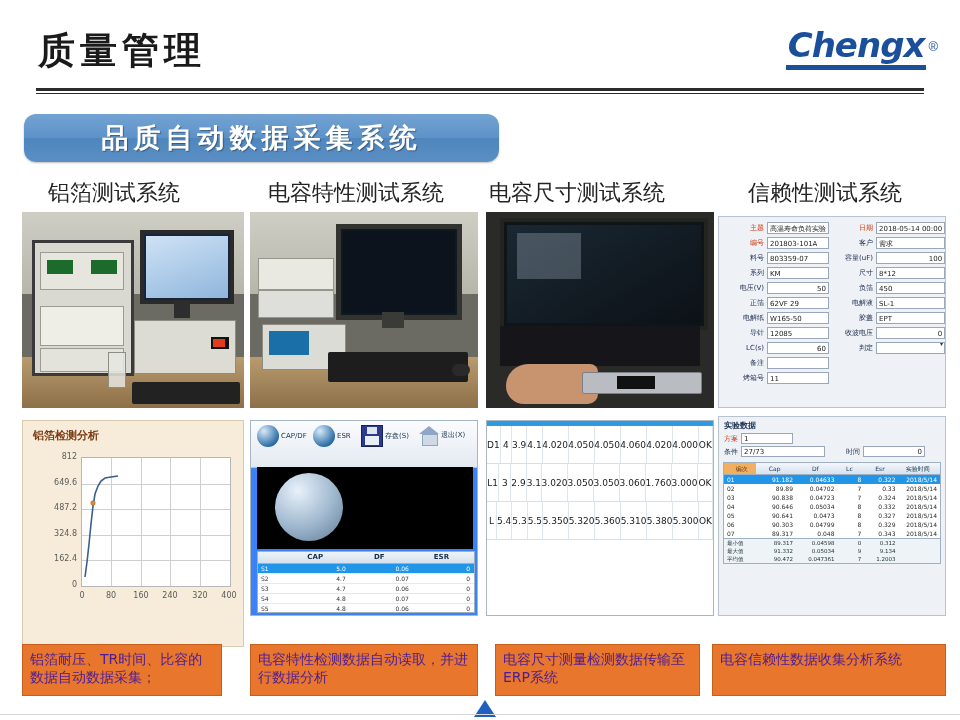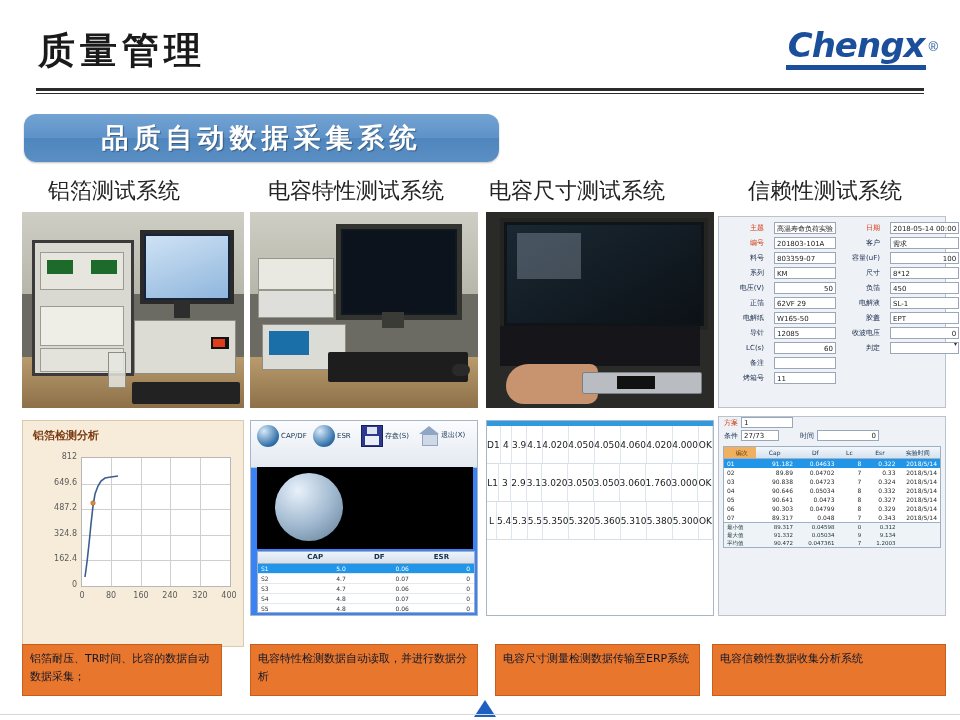--- a/index.html
+++ b/index.html
@@ -42,21 +42,21 @@
     display:flex;align-items:center;justify-content:center;
     font-size:27px;font-weight:700;color:#ffffff;letter-spacing:5px;
     font-family:"DejaVu Sans","Liberation Sans",sans-serif;
     text-shadow:1px 1px 1px rgba(0,0,0,.35);
   }
 
   
   .col-heading{
     position:absolute;top:178px;height:30px;line-height:30px;
     font-size:22px;color:#232323;white-space:nowrap;
-    font-family:Liberation Mono, monospace;
+    font-family:Liberation Serif, serif;
   }
   #col-heading-0{left:48px;}
   #col-heading-1{left:268px;}
   #col-heading-2{left:489px;}
   #col-heading-3{left:748px;}
 
   
   .photo{position:absolute;overflow:hidden;background:#6b6b63;}
   .photo .ph-sky{position:absolute;left:0;top:0;right:0;height:42%;
       background:linear-gradient(180deg,#cfcec4 0%,#b7b6ab 100%);}
@@ -99,21 +99,21 @@
   #photo-dim .lid .win{position:absolute;left:10px;top:8px;width:64px;height:46px;background:rgba(210,225,240,.25);}
   #photo-dim .kb{position:absolute;left:14px;top:114px;width:200px;height:40px;background:#15151a;}
   #photo-dim .hand{position:absolute;left:20px;bottom:4px;width:92px;height:40px;background:#c8946f;border-radius:22px 8px 10px 18px;}
   #photo-dim .caliper{position:absolute;left:96px;bottom:14px;width:118px;height:20px;background:#b9bdc2;border:1px solid #7c8086;border-radius:2px;}
   #photo-dim .caliper .lcd{position:absolute;left:34px;top:3px;width:38px;height:13px;background:#111;}
 
   
   #panel-rel{position:absolute;left:718px;top:216px;width:228px;height:192px;
      background:#eef1f6;border:1px solid #b9c2cf;box-sizing:border-box;padding:4px 5px;}
   .rel-row{display:flex;align-items:center;height:13px;margin-bottom:2px;}
-  .rel-lbl{width:40px;text-align:right;padding-right:10px;font-size:7px;color:#203050;
+  .rel-lbl{width:40px;text-align:right;padding-right:3px;font-size:7px;color:#203050;
      white-space:nowrap;overflow:hidden;font-family:"DejaVu Sans",sans-serif;}
   .rel-lbl.red{color:#d2390f;}
   .rel-val{flex:1;height:12px;background:#fff;border:1px solid #9aa7b8;
      font-size:7px;color:#1a1a1a;line-height:12px;padding:0 2px;box-sizing:border-box;
      overflow:hidden;white-space:nowrap;font-family:"DejaVu Sans",sans-serif;}
   .rel-val.num{text-align:right;}
   .rel-cols{display:flex;gap:4px;}
   .rel-cols > div{flex:1;}
   .rel-combo{position:relative;}
   .rel-combo:after{content:"\25BE";position:absolute;right:2px;top:-1px;font-size:6px;color:#333;}
@@ -211,21 +211,21 @@
   .ed-idx{width:32px;padding-left:3px;}
   .ed-cap{width:40px;text-align:right;padding-right:3px;}
   .ed-df{width:42px;text-align:right;padding-right:3px;}
   .ed-lc{width:26px;text-align:right;padding-right:3px;}
   .ed-esr{width:34px;text-align:right;padding-right:3px;}
   .ed-time{width:42px;text-align:right;padding-right:3px;}
 
   
   .caption{
     position:absolute;top:644px;height:52px;background:#e8762d;border:1px solid #c75f1c;
-    box-sizing:border-box;padding:5px 7px;color:#0f172a;font-size:11px;line-height:18px;
+    box-sizing:border-box;padding:5px 7px;color:#4c1d95;font-size:14px;line-height:18px;
     font-family:"DejaVu Sans","Liberation Sans",sans-serif;
   }
   #caption-0{left:22px;width:200px;}
   #caption-1{left:250px;width:228px;}
   #caption-2{left:495px;width:205px;}
   #caption-3{left:712px;width:234px;}
 
   #nav-arrow{position:absolute;left:474px;top:700px;width:0;height:0;
      border-left:11px solid transparent;border-right:11px solid transparent;
      border-bottom:17px solid #1f5fc0;}
@@ -530,28 +530,29 @@
       <div class="dc-x">5.360</div>
       <div class="dc-x">5.310</div>
       <div class="dc-x">5.380</div>
       <div class="dc-avg">5.300</div>
       <div class="dc-res">OK</div>
     </div>
   </div>
 </div>
 
 <div id="panel-expdata">
+  <div id="expdata-title">实验数据</div>
   <div id="expdata-ctrls">
     <div class="exp-ctrl-row">
       <span class="exp-lbl red">方案</span>
       <span class="exp-inp" style="width:52px">1</span>
     </div>
     <div class="exp-ctrl-row">
       <span class="exp-lbl">条件</span>
-      <span class="exp-inp" style="width:38px">27/73</span>
+      <span class="exp-inp" style="width:84px">27/73</span>
       <span class="exp-lbl" style="margin-left:18px">时间</span>
       <span class="exp-inp" style="width:62px;text-align:right">0</span>
     </div>
   </div>
   <div id="expdata-table">
     <div class="hdr">
       <div class="ed-idx first">编次</div>
       <div class="ed-cap">Cap</div>
       <div class="ed-df">Df</div>
       <div class="ed-lc">Lc</div>

